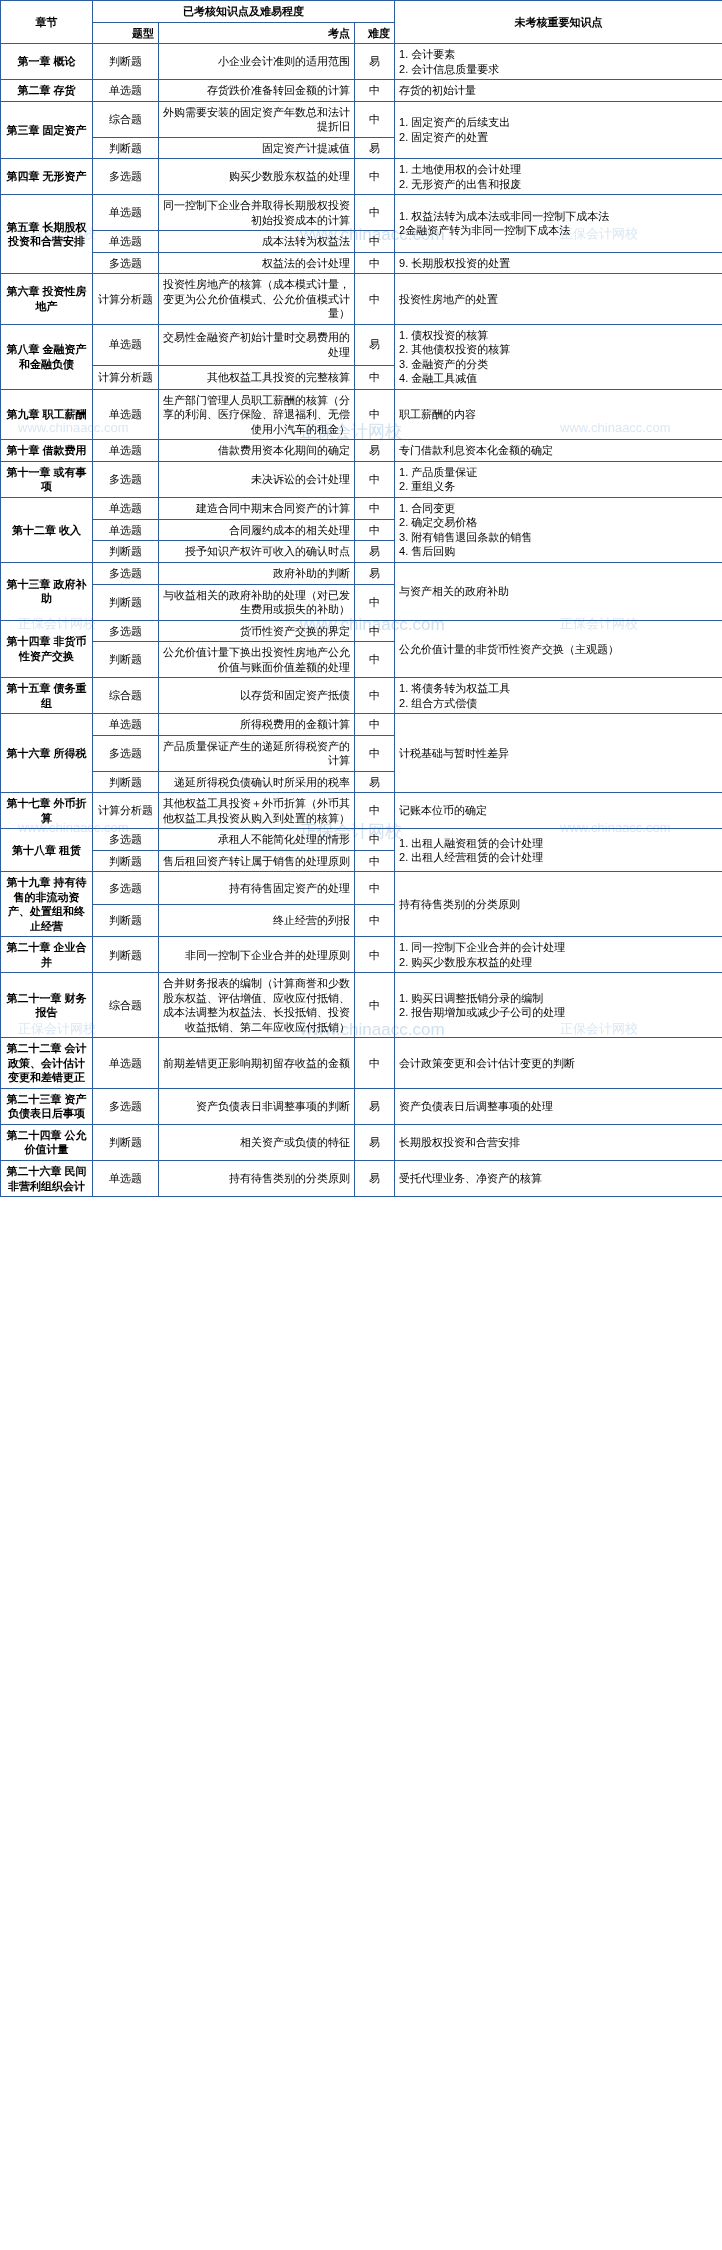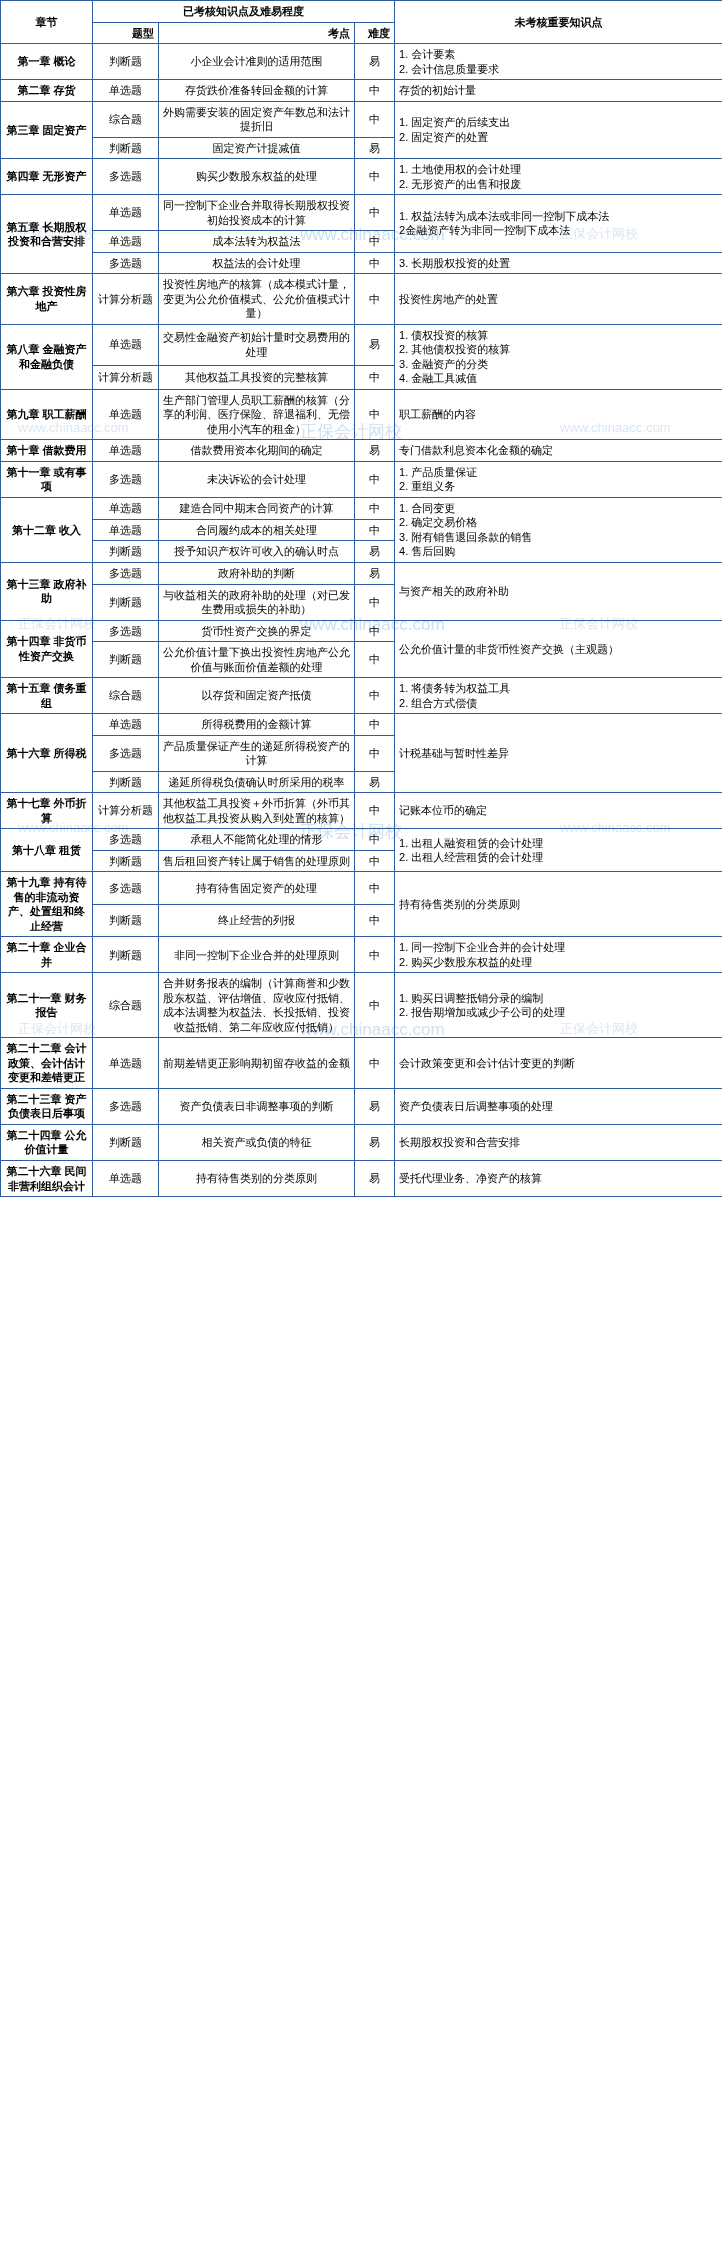--- a/index.html
+++ b/index.html
@@ -55,21 +55,21 @@
     text-align: center;
     font-weight: bold;
     font-size: 11.5px;
     padding-left: 4px;
   }
   td.type {
     text-align: center;
     font-family: Liberation Serif, serif;
   }
   td.point {
-    text-align: center;
+    text-align: right;
     margin-left: 12px;
   }
   td.diff {
     text-align: center;
   }
   td.un {
     text-align: left;
   }
   .wm-layer {
     position: absolute;
@@ -178,21 +178,21 @@
         </tr>
         <tr>
           <td class="type">单选题</td>
           <td class="point">成本法转为权益法</td>
           <td class="diff">中</td>
         </tr>
         <tr>
           <td class="type">多选题</td>
           <td class="point">权益法的会计处理</td>
           <td class="diff">中</td>
-          <td class="un" rowspan="1">3. 长期股权投资的处置</td>
+          <td class="un" rowspan="1">9. 长期股权投资的处置</td>
         </tr>
         <tr>
           <td class="chap" rowspan="1">第六章 投资性房地产</td>
           <td class="type">计算分析题</td>
           <td class="point">投资性房地产的核算（成本模式计量，变更为公允价值模式、公允价值模式计量）</td>
           <td class="diff">中</td>
           <td class="un" rowspan="1">投资性房地产的处置</td>
         </tr>
         <tr>
           <td class="chap" rowspan="2">第八章 金融资产和金融负债</td>

